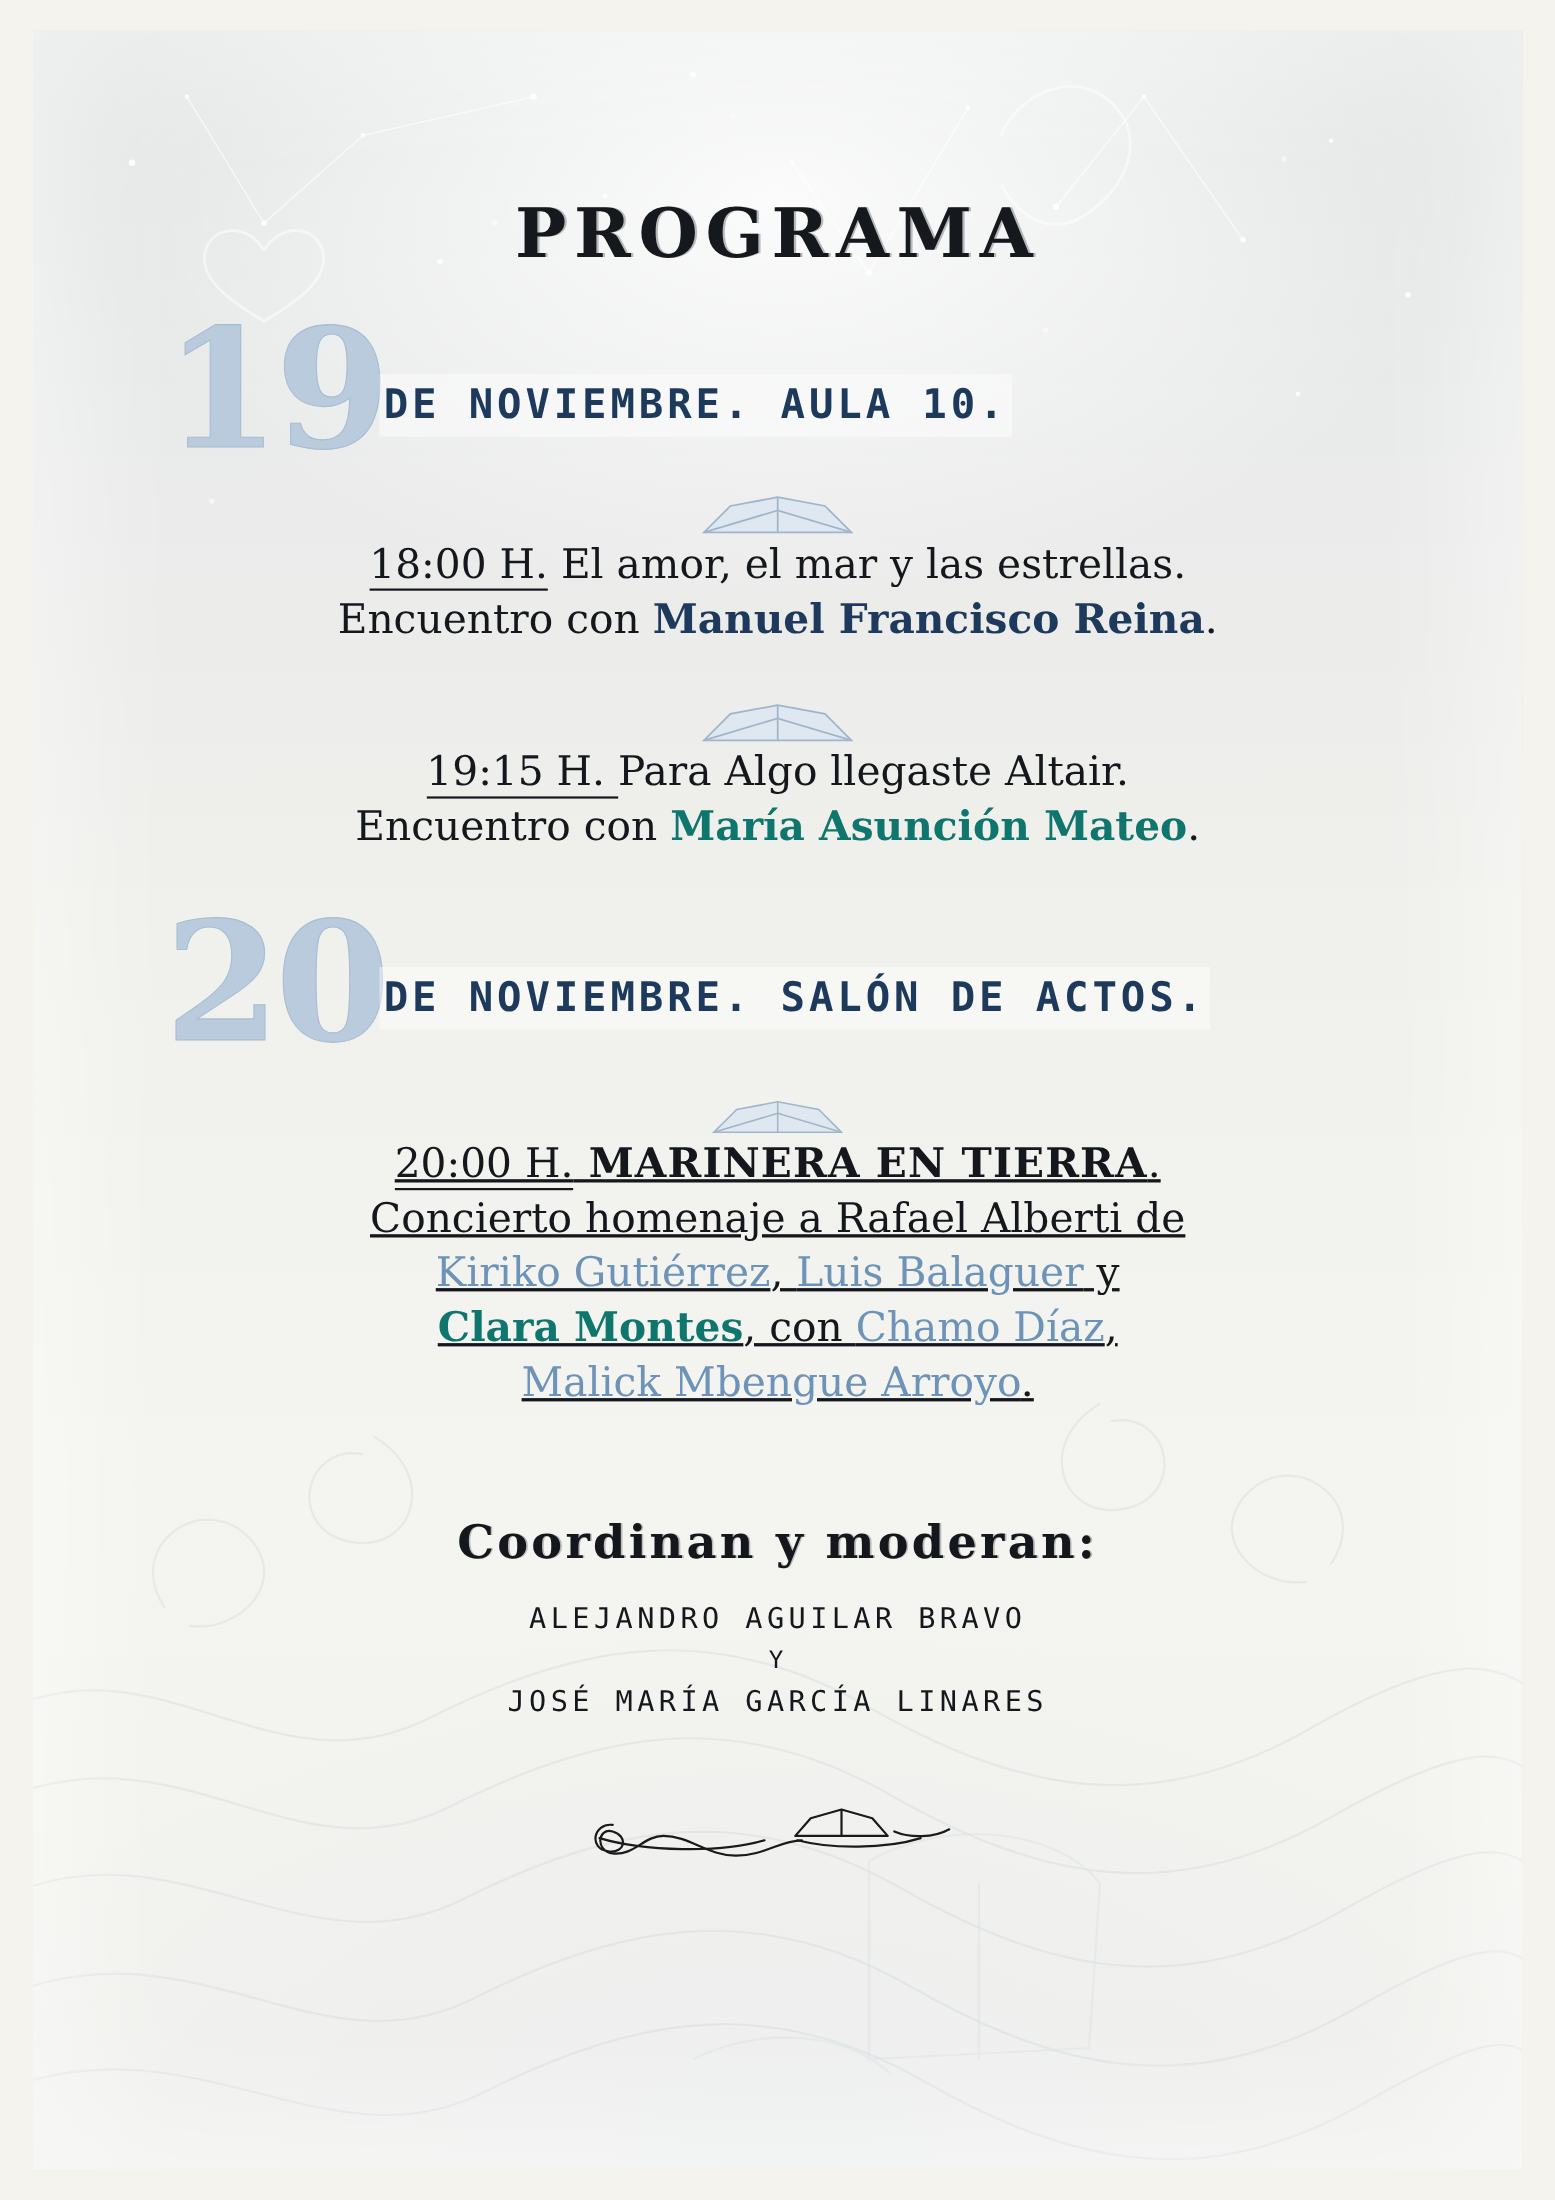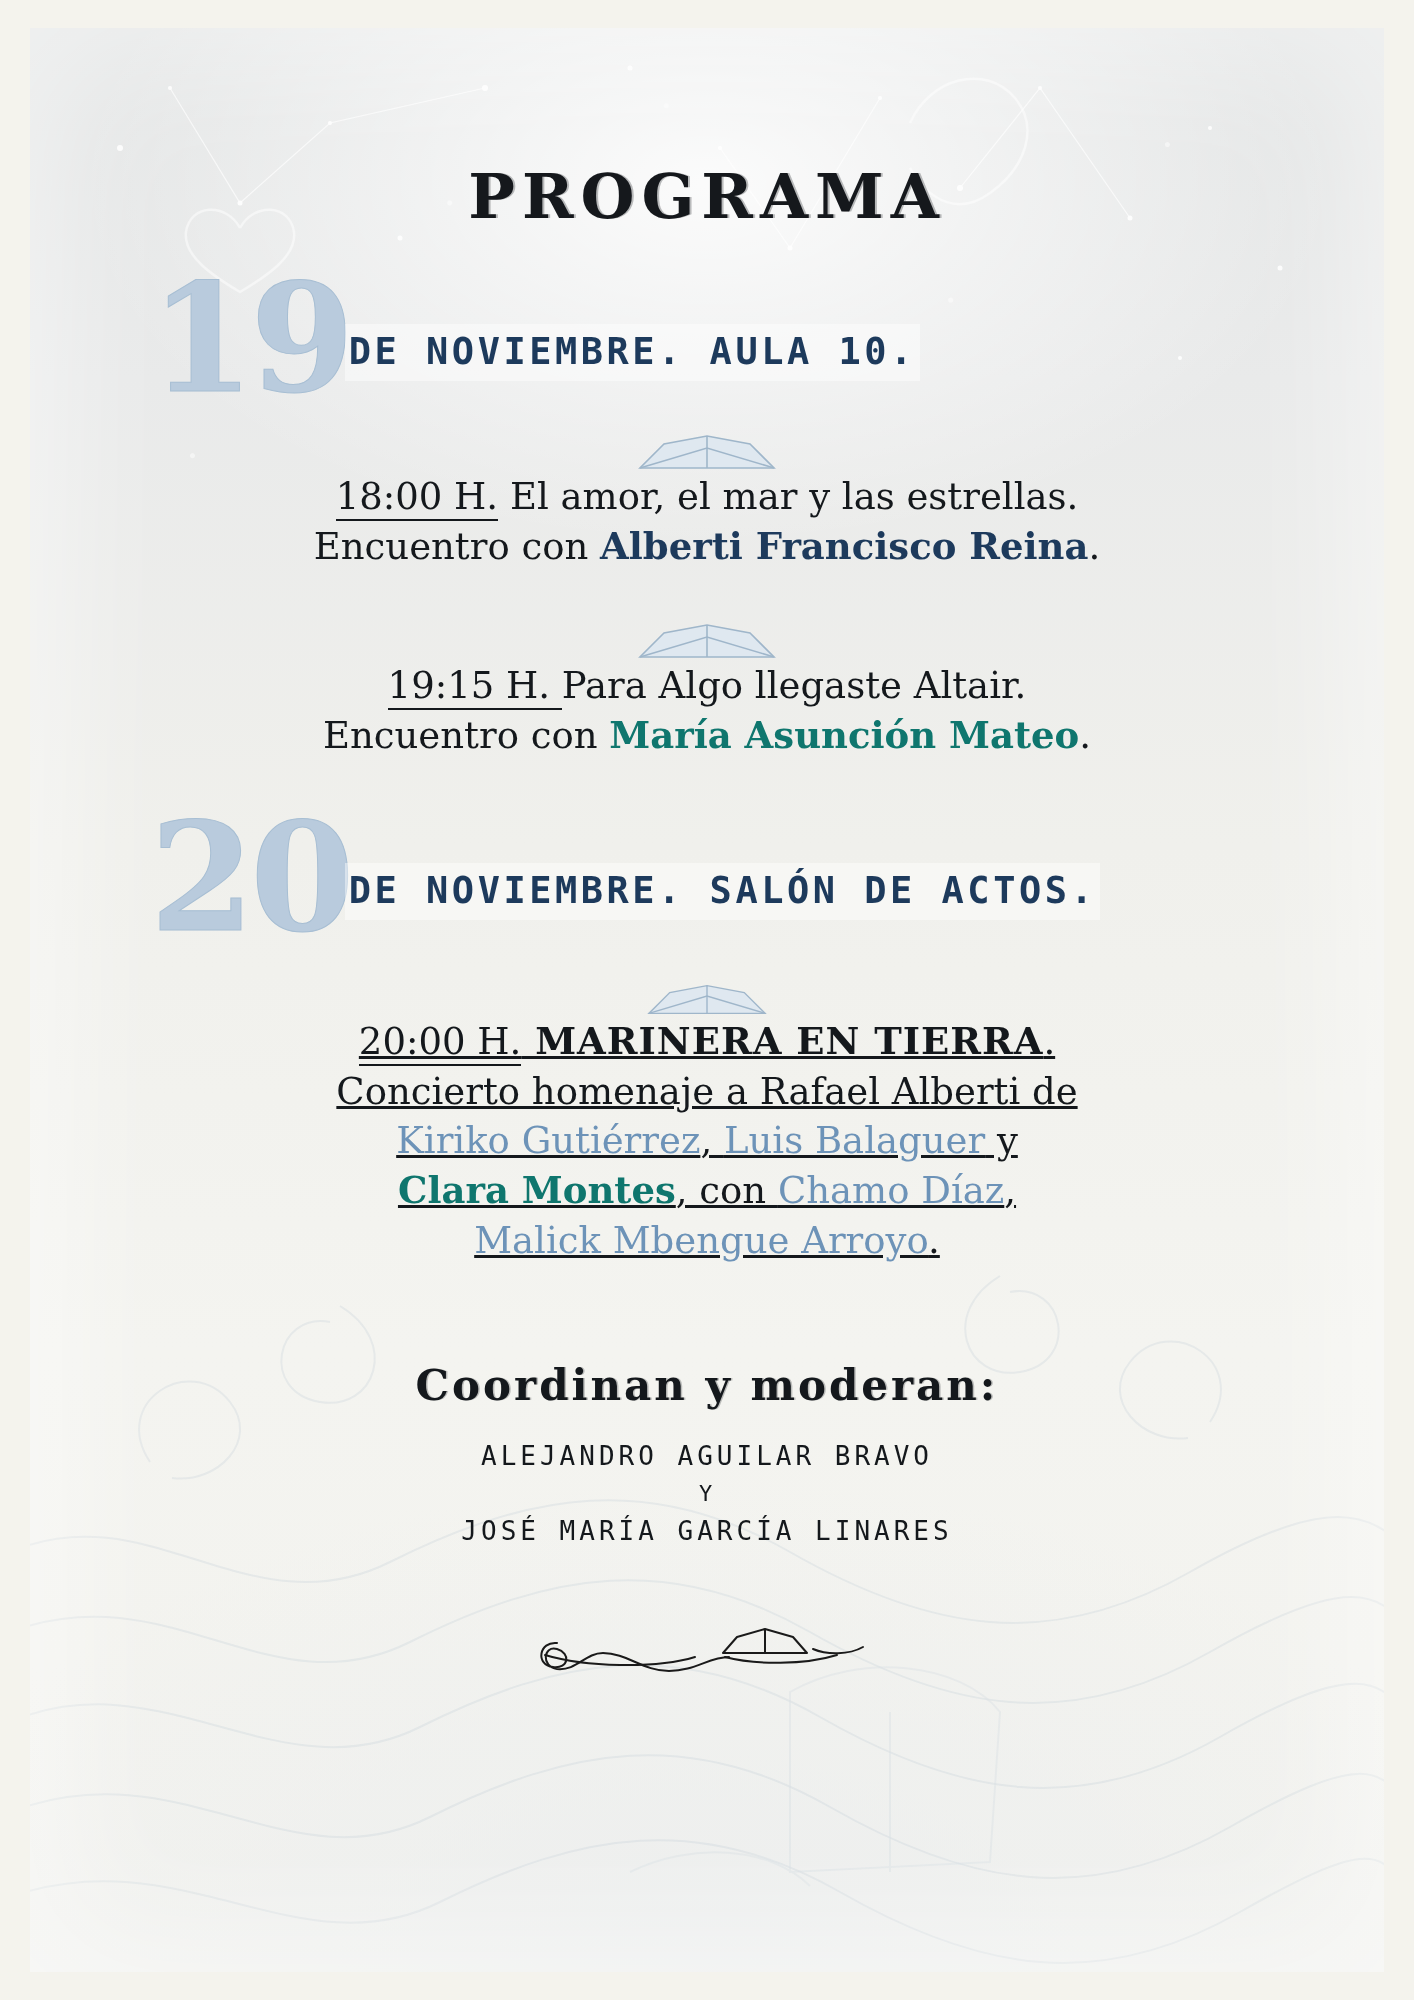--- a/index.html
+++ b/index.html
@@ -67,21 +67,21 @@
   }
 
   
   .content {
     position: absolute;
     inset: 0;
     text-align: center;
   }
 
   .title {
-    margin: 0;
+    margin: 16px;
     padding-top: 160px;
     font-family: "DejaVu Serif", serif;
     font-weight: bold;
     font-size: 62px;
     letter-spacing: 7px;
     color: #15181c;
     text-shadow: 2px 0 0 rgba(20,24,28,.28);
   }
 
   .day-block {
@@ -260,21 +260,21 @@
       <div class="event first">
         <svg class="boat" width="150" height="44" viewBox="0 0 150 44">
           <polygon points="8,34 142,34 118,10 75,2 32,10" fill="#dfe8f0" stroke="#9fb6ca" stroke-width="1.6"></polygon>
           <polyline points="8,34 75,14 142,34" fill="none" stroke="#9fb6ca" stroke-width="1.6"></polyline>
           <line x1="75" y1="2" x2="75" y2="34" stroke="#9fb6ca" stroke-width="1.6"></line>
         </svg>
         <div>
           <span class="hour">18:00 H.</span><span> El amor, el mar y las estrellas.</span>
         </div>
         <div>
-          <span>Encuentro con </span><span class="name-dark">Alberti Francisco Reina</span><span>.</span>
+          <span>Encuentro con </span><span class="name-dark">Manuel Francisco Reina</span><span>.</span>
         </div>
       </div>
 
       <div class="event second">
         <svg class="boat" width="150" height="44" viewBox="0 0 150 44">
           <polygon points="8,34 142,34 118,10 75,2 32,10" fill="#dfe8f0" stroke="#9fb6ca" stroke-width="1.6"></polygon>
           <polyline points="8,34 75,14 142,34" fill="none" stroke="#9fb6ca" stroke-width="1.6"></polyline>
           <line x1="75" y1="2" x2="75" y2="34" stroke="#9fb6ca" stroke-width="1.6"></line>
         </svg>
         <div>

